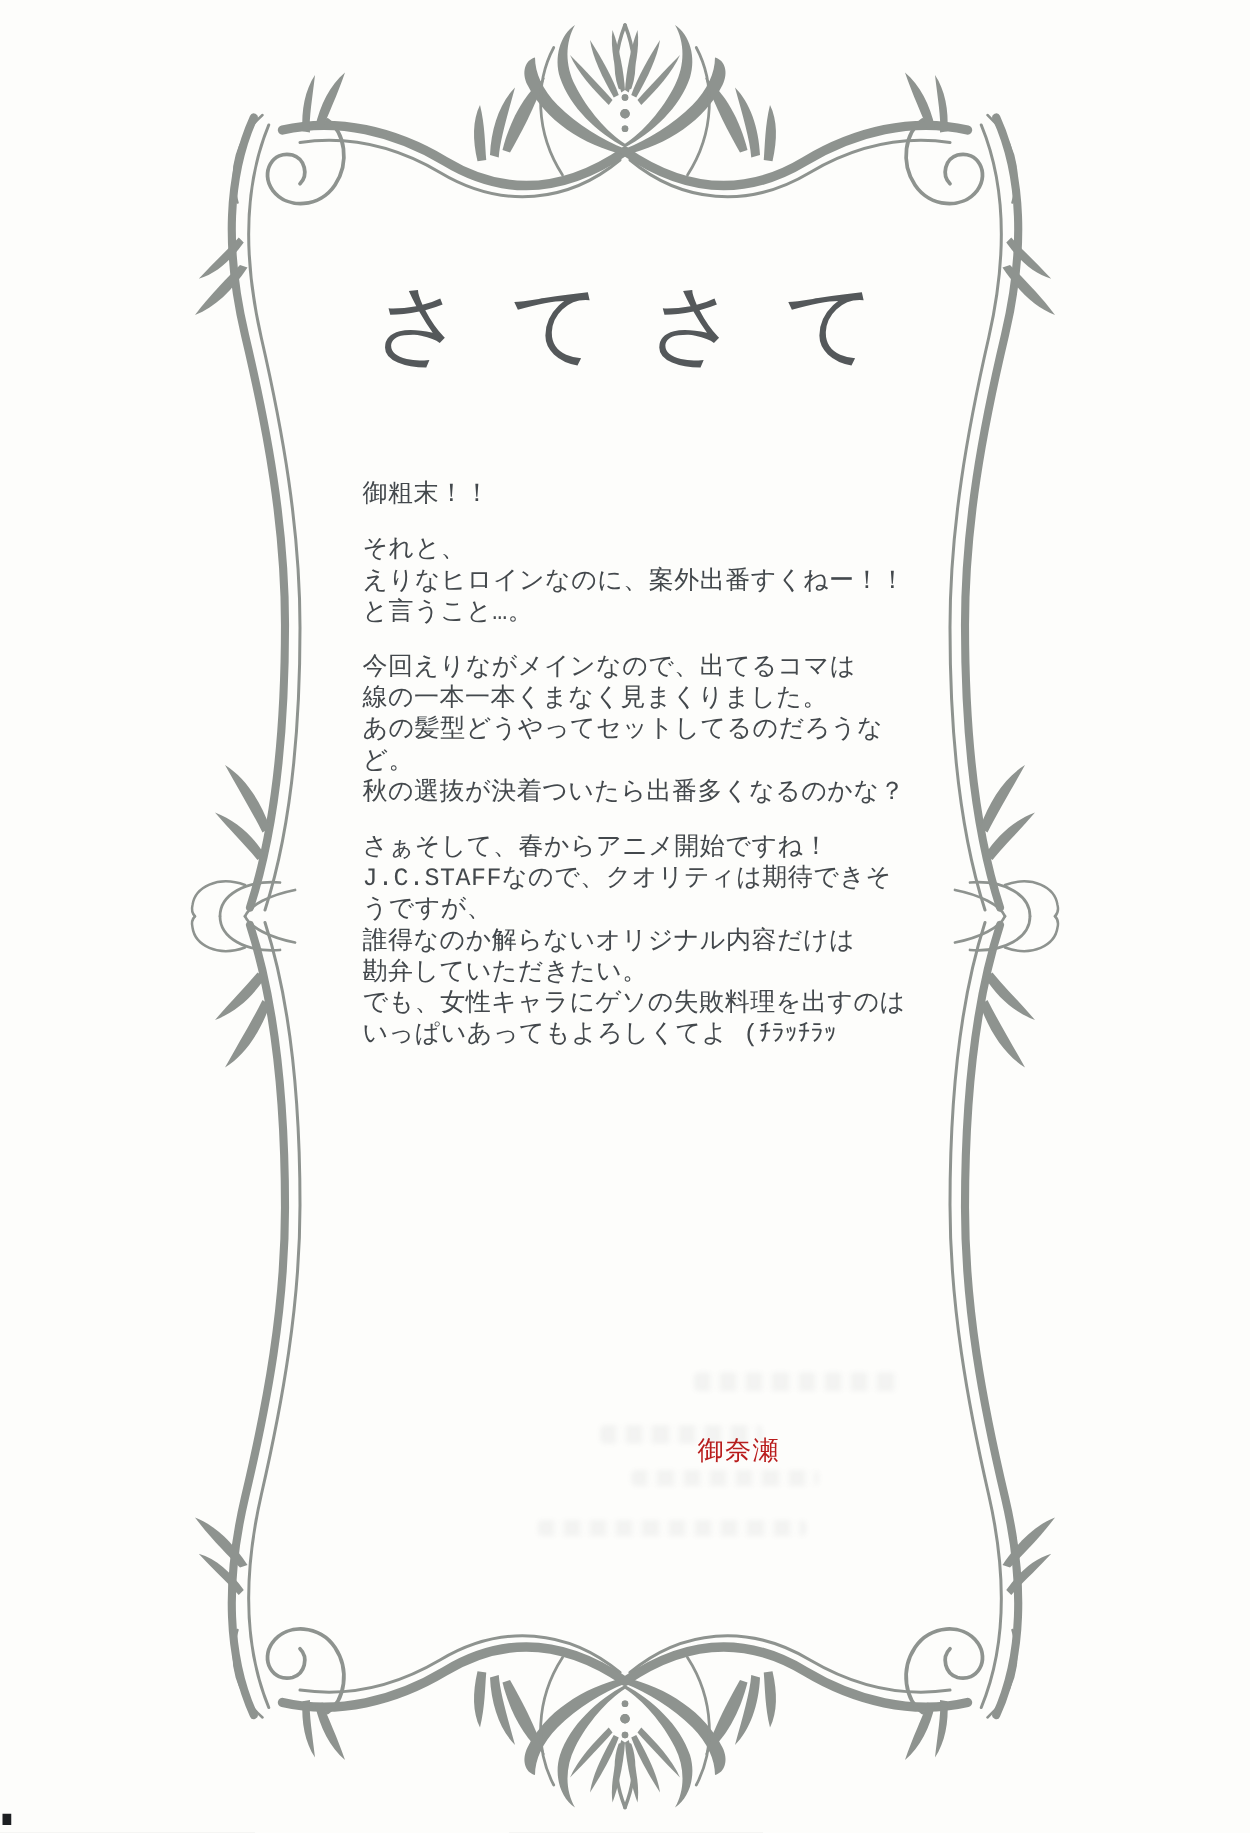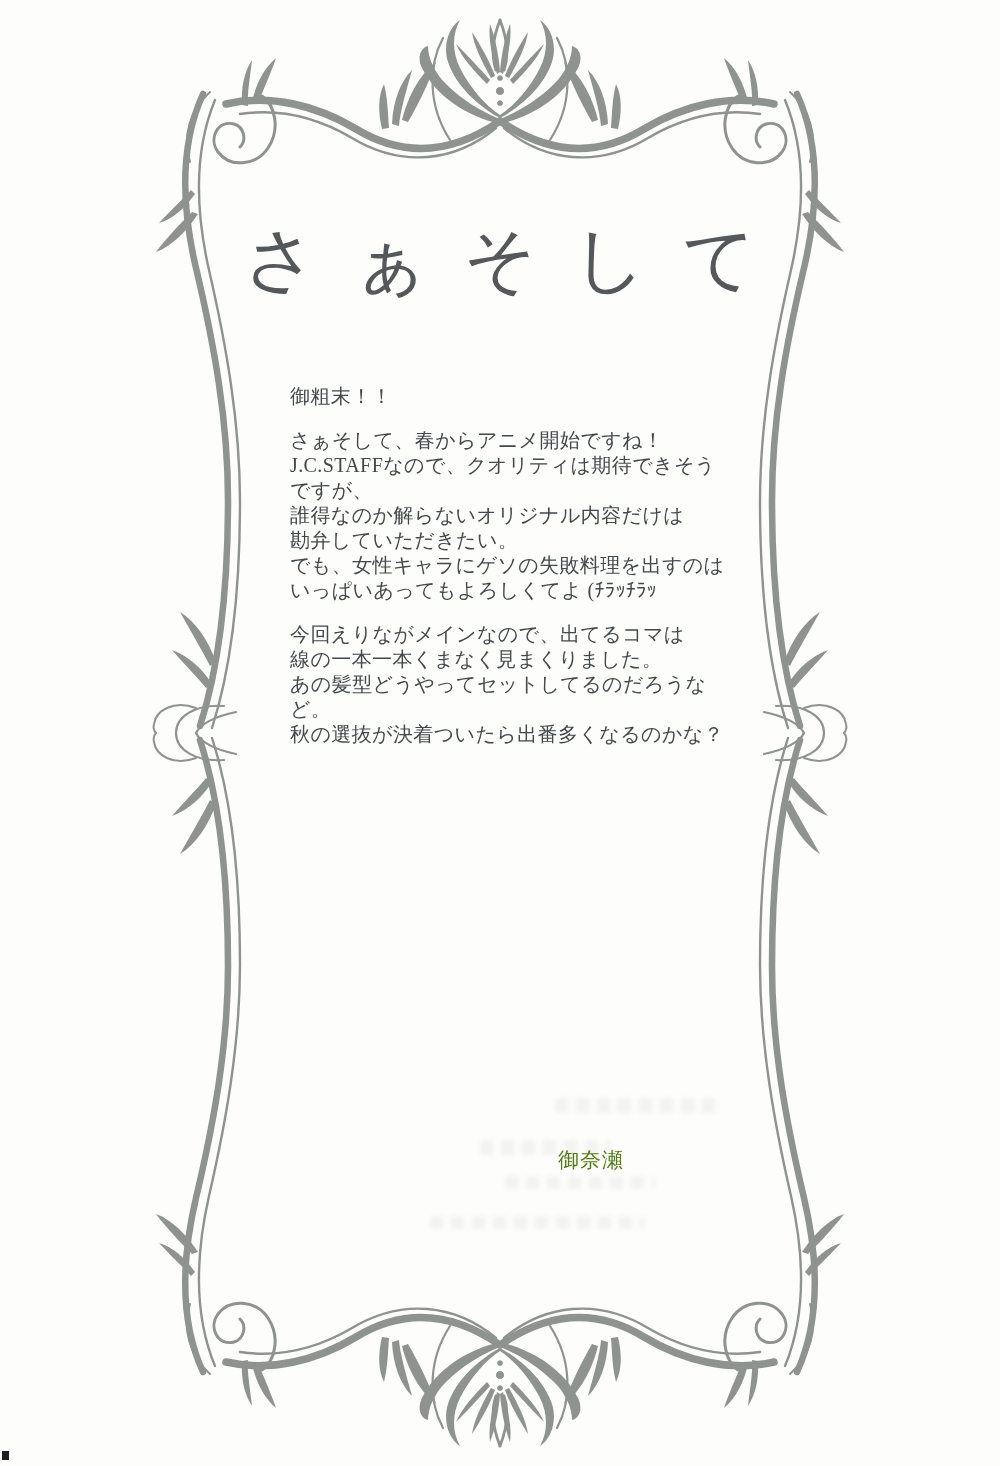--- a/index.html
+++ b/index.html
@@ -45,28 +45,29 @@
     left: 290px;
     width: 440px;
     font-size: 20px;
     line-height: 25px;
     letter-spacing: 0.4px;
     color: #43484c;
   }
   .afterword-body p {
     margin: 0 0 19px 0;
     white-space: pre-line;
+    font-family: Liberation Mono, monospace;
   }
   .signature {
     position: absolute;
     top: 1146px;
     left: 558px;
     font-size: 21px;
     letter-spacing: 1px;
-    color: #4d7c0f;
+    color: #b91c1c;
   }
   
   .smudge {
     position: absolute;
     background: repeating-linear-gradient(90deg,
       rgba(110,116,122,0.55) 0 13px, rgba(110,116,122,0.05) 13px 21px);
     filter: blur(2.2px);
     opacity: 0.13;
     border-radius: 4px;
     pointer-events: none;
@@ -128,34 +129,37 @@
         <path d="M 500 124 C 466 116 436 96 422 68 C 417 58 420 48 428 46 C 428 58 434 72 446 84 C 462 100 482 112 500 119 Z" fill="currentColor" stroke="none"></path>
         <path d="M 443 38 C 428 66 428 106 450 140" stroke-width="2.2"></path>
       </g>
     </defs>
     <use href="#quad"></use>
     <use href="#quad" transform="translate(1000,0) scale(-1,1)"></use>
     <use href="#quad" transform="translate(0,1466) scale(1,-1)"></use>
     <use href="#quad" transform="translate(1000,1466) scale(-1,-1)"></use>
   </svg>
 
-  <h1 class="page-title">さぁそして</h1>
+  <h1 class="page-title">さてさて</h1>
 
   <section class="afterword-body" id="afterword-body" style="color: rgb(67, 72, 76);">
       <p>御粗末！！</p>
+      <p>それと、
+えりなヒロインなのに、案外出番すくねー！！
+と言うこと…。</p>
+      <p>今回えりながメインなので、出てるコマは
+線の一本一本くまなく見まくりました。
+あの髪型どうやってセットしてるのだろうなど。
+秋の選抜が決着ついたら出番多くなるのかな？</p>
       <p>さぁそして、春からアニメ開始ですね！
 J.C.STAFFなので、クオリティは期待できそうですが、
 誰得なのか解らないオリジナル内容だけは
 勘弁していただきたい。
 でも、女性キャラにゲソの失敗料理を出すのは
 いっぱいあってもよろしくてよ (ﾁﾗｯﾁﾗｯ</p>
-      <p>今回えりながメインなので、出てるコマは
-線の一本一本くまなく見まくりました。
-あの髪型どうやってセットしてるのだろうなど。
-秋の選抜が決着ついたら出番多くなるのかな？</p>
     </section>
 
   <div class="signature">御奈瀬</div>
 
   <div class="smudge smudge-1"></div>
   <div class="smudge smudge-2"></div>
   <div class="smudge smudge-3"></div>
   <div class="smudge smudge-4"></div>
 
   <div class="scan-speck"></div>

